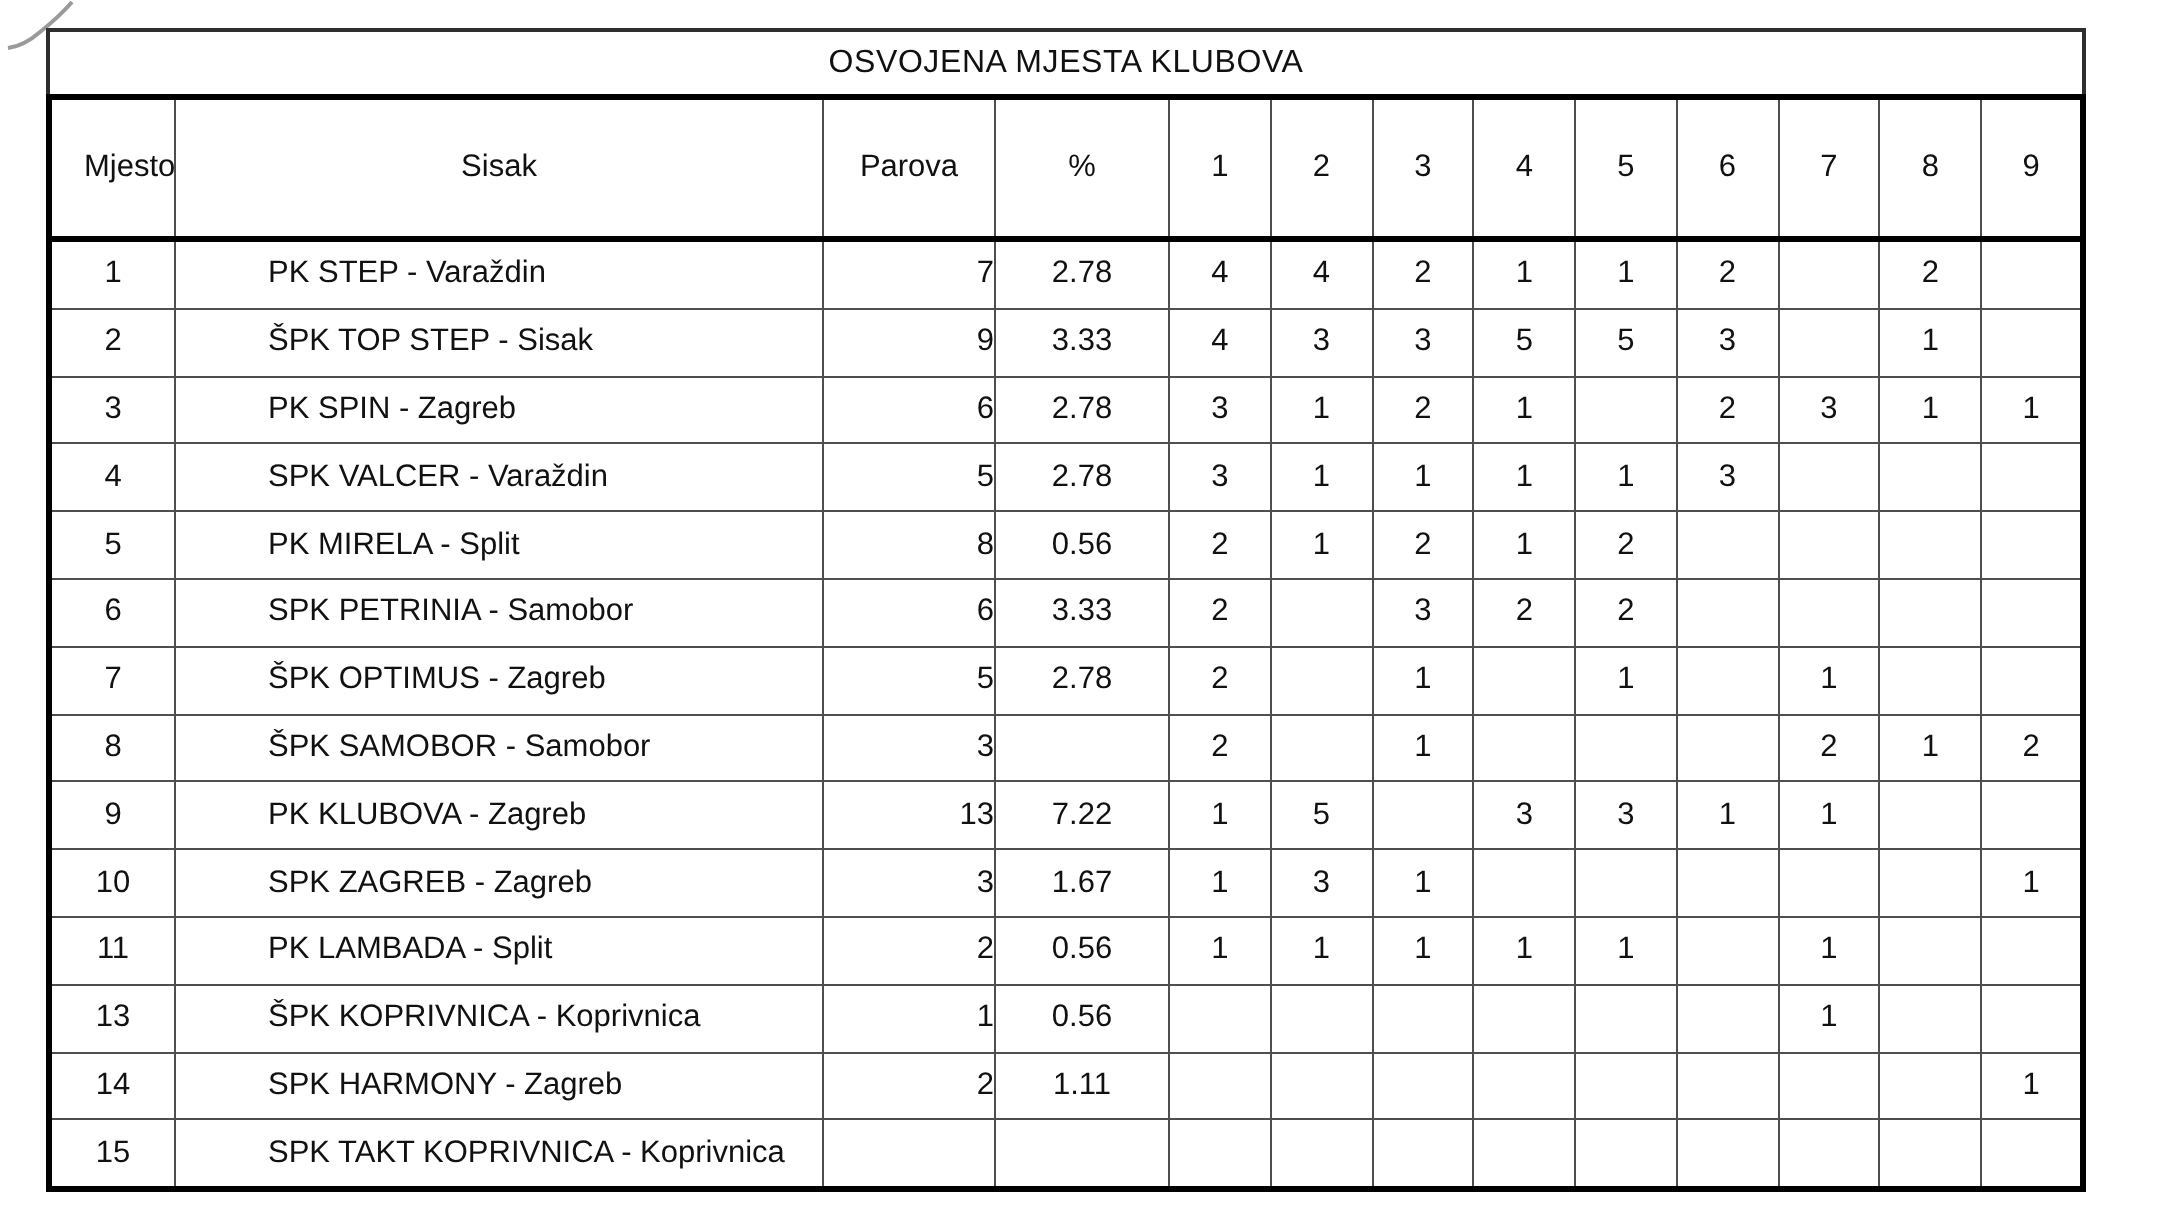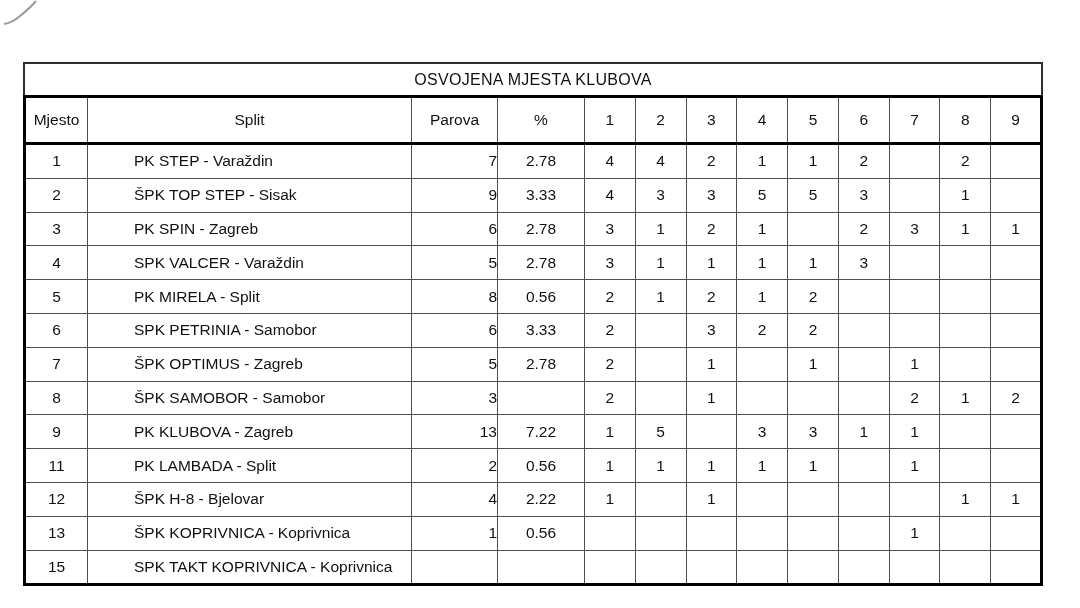--- a/index.html
+++ b/index.html
@@ -2,34 +2,34 @@
 <html><head>
 <meta charset="utf-8">
 <style>
   html,body{margin:0;padding:0;}
   body{
     width:1080px;height:608px;background:#ffffff;position:relative;
     font-family:"Liberation Sans","DejaVu Sans",sans-serif;color:#111;
     overflow:hidden;
   }
   .corner-mark{position:absolute;left:2px;top:0px;}
-  .sheet{position:absolute;left:23px;top:14px;width:872px;margin-top:48px;}
+  .sheet{position:absolute;left:23px;top:14px;width:872px;}
   .title-row{
     box-sizing:border-box;width:1020px;height:33px;
     border:2px solid #2e2e2e;border-bottom:none;
     display:flex;align-items:center;justify-content:center;
     font-size:16px;letter-spacing:0.3px;
   }
   table.results{
     border-collapse:collapse;table-layout:fixed;width:1020px;
     border:3px solid #000;
   }
   table.results th{
     border:1px solid #4e4e4e;border-bottom:3px solid #000;
-    font-weight:normal;font-size:15.5px;height:36px;padding:4px;
+    font-weight:normal;font-size:15.5px;height:36px;padding:16px;
     text-align:center;overflow:visible;
   }
   table.results td{
     border:1px solid #4e4e4e;font-size:15.5px;height:32.8px;padding:0;
     white-space:nowrap;overflow:visible;
   }
   .c-mjesto{text-align:center;}
   .c-klub{text-align:left;}
   .klub-text{display:inline-block;padding-left:46px;white-space:nowrap;position:relative;z-index:1;}
   .c-parova{text-align:right;padding-right:46px;box-sizing:border-box;}
@@ -59,21 +59,21 @@
         <col>
         <col>
         <col>
         <col>
         <col>
         <col>
     </colgroup>
     <thead>
       <tr>
           <th>Mjesto</th>
-          <th>Split</th>
+          <th>Sisak</th>
           <th>Parova</th>
           <th>%</th>
           <th>1</th>
           <th>2</th>
           <th>3</th>
           <th>4</th>
           <th>5</th>
           <th>6</th>
           <th>7</th>
           <th>8</th>
@@ -210,63 +210,78 @@
           <td class="c-place">5</td>
           <td class="c-place"></td>
           <td class="c-place">3</td>
           <td class="c-place">3</td>
           <td class="c-place">1</td>
           <td class="c-place">1</td>
           <td class="c-place"></td>
           <td class="c-place"></td>
         </tr>
         <tr>
+          <td class="c-mjesto">10</td>
+          <td class="c-klub"><span class="klub-text">SPK ZAGREB - Zagreb</span></td>
+          <td class="c-parova">3</td>
+          <td class="c-pct">1.67</td>
+          <td class="c-place">1</td>
+          <td class="c-place">3</td>
+          <td class="c-place">1</td>
+          <td class="c-place"></td>
+          <td class="c-place"></td>
+          <td class="c-place"></td>
+          <td class="c-place"></td>
+          <td class="c-place"></td>
+          <td class="c-place">1</td>
+        </tr>
+        <tr>
           <td class="c-mjesto">11</td>
           <td class="c-klub"><span class="klub-text">PK LAMBADA - Split</span></td>
           <td class="c-parova">2</td>
           <td class="c-pct">0.56</td>
           <td class="c-place">1</td>
           <td class="c-place">1</td>
           <td class="c-place">1</td>
           <td class="c-place">1</td>
           <td class="c-place">1</td>
           <td class="c-place"></td>
           <td class="c-place">1</td>
           <td class="c-place"></td>
           <td class="c-place"></td>
         </tr>
         <tr>
-          <td class="c-mjesto">12</td>
-          <td class="c-klub"><span class="klub-text">ŠPK H-8 - Bjelovar</span></td>
-          <td class="c-parova">4</td>
-          <td class="c-pct">2.22</td>
-          <td class="c-place">1</td>
-          <td class="c-place"></td>
-          <td class="c-place">1</td>
-          <td class="c-place"></td>
-          <td class="c-place"></td>
-          <td class="c-place"></td>
-          <td class="c-place"></td>
-          <td class="c-place">1</td>
-          <td class="c-place">1</td>
-        </tr>
-        <tr>
           <td class="c-mjesto">13</td>
           <td class="c-klub"><span class="klub-text">ŠPK KOPRIVNICA - Koprivnica</span></td>
           <td class="c-parova">1</td>
           <td class="c-pct">0.56</td>
           <td class="c-place"></td>
           <td class="c-place"></td>
           <td class="c-place"></td>
           <td class="c-place"></td>
           <td class="c-place"></td>
           <td class="c-place"></td>
           <td class="c-place">1</td>
           <td class="c-place"></td>
           <td class="c-place"></td>
+        </tr>
+        <tr>
+          <td class="c-mjesto">14</td>
+          <td class="c-klub"><span class="klub-text">SPK HARMONY - Zagreb</span></td>
+          <td class="c-parova">2</td>
+          <td class="c-pct">1.11</td>
+          <td class="c-place"></td>
+          <td class="c-place"></td>
+          <td class="c-place"></td>
+          <td class="c-place"></td>
+          <td class="c-place"></td>
+          <td class="c-place"></td>
+          <td class="c-place"></td>
+          <td class="c-place"></td>
+          <td class="c-place">1</td>
         </tr>
         <tr>
           <td class="c-mjesto">15</td>
           <td class="c-klub"><span class="klub-text">SPK TAKT KOPRIVNICA - Koprivnica</span></td>
           <td class="c-parova"></td>
           <td class="c-pct"></td>
           <td class="c-place"></td>
           <td class="c-place"></td>
           <td class="c-place"></td>
           <td class="c-place"></td>

